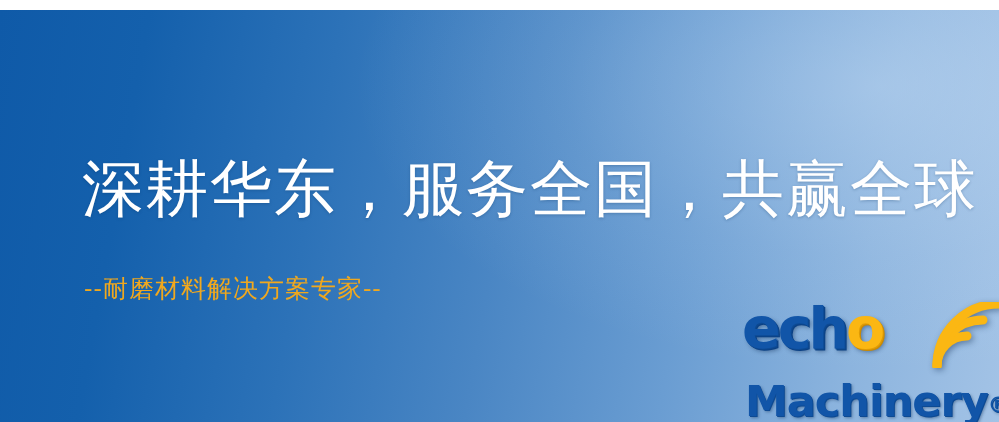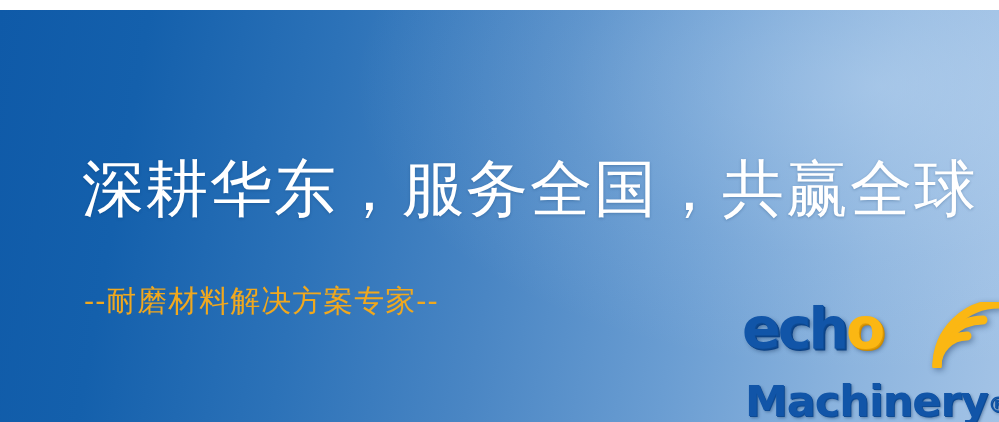--- a/index.html
+++ b/index.html
@@ -48,23 +48,23 @@
     color: #ffffff;
     letter-spacing: 2px;
     white-space: nowrap;
     text-shadow: 0 1px 3px rgba(10,50,95,0.28);
   }
 
   
   .subtitle {
     position: absolute;
     left: 84px;
-    top: 276px;
+    top: 266px;
     font-family: "DejaVu Serif", "Liberation Serif", serif;
-    font-size: 30px;
+    font-size: 25px;
     line-height: 1.0;
     color: #f0a81e;
     letter-spacing: 1px;
     white-space: nowrap;
   }
 
   
   .logo {
     position: absolute;
     left: 742px;

